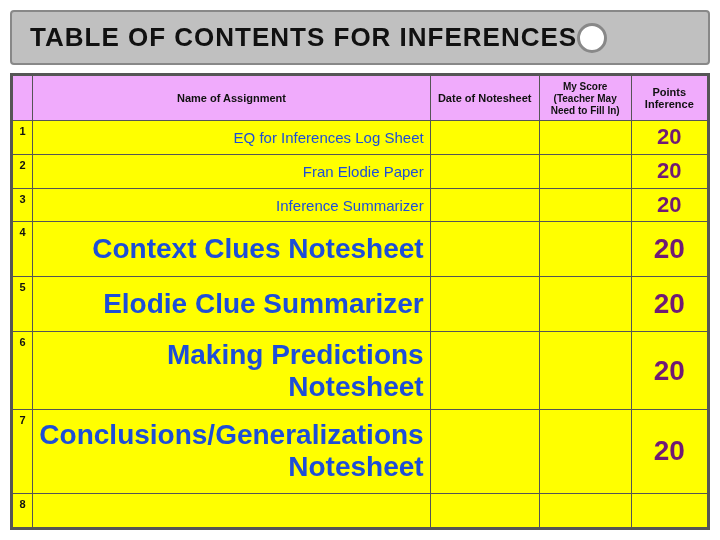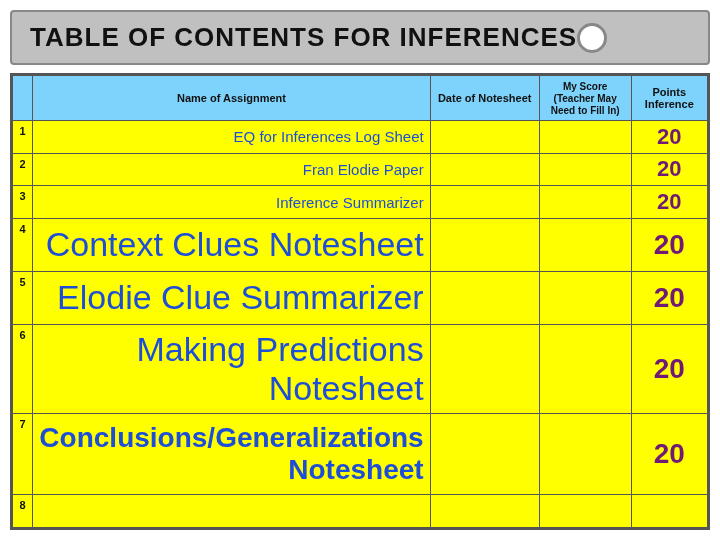--- a/index.html
+++ b/index.html
@@ -80,21 +80,21 @@
 
     .col-score {
       width: 120px;
     }
 
     .col-points {
       width: 90px;
     }
 
     .header-row th {
-      background: #7dd3fc;
+      background: #f0abfc;
       font-size: 11px;
       font-weight: bold;
       color: #111;
       padding: 4px 2px;
       vertical-align: middle;
     }
 
     .num-cell {
       font-size: 11px;
       font-weight: bold;
@@ -110,22 +110,22 @@
       padding: 4px 6px;
       color: #1d4ed8;
       margin-top: 22px;
     }
 
     .name-small {
       font-size: 15px;
     }
 
     .name-large {
-      font-size: 34px;
-      font-weight: normal;
+      font-size: 28px;
+      font-weight: bold;
     }
 
     .name-xlarge {
       font-size: 28px;
       font-weight: bold;
     }
 
     .points-cell {
       font-size: 22px;
       font-weight: bold;

